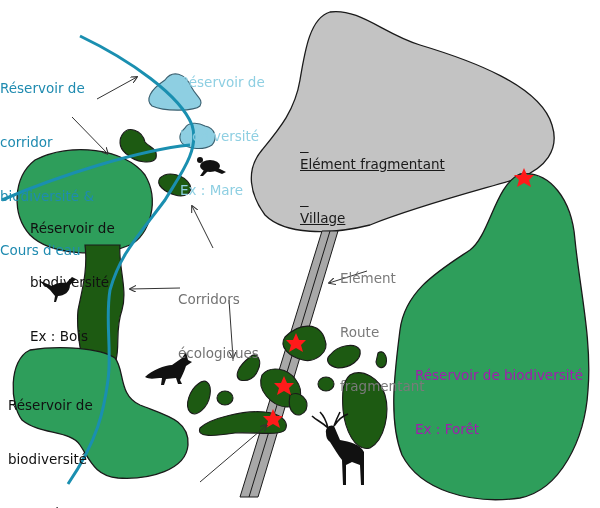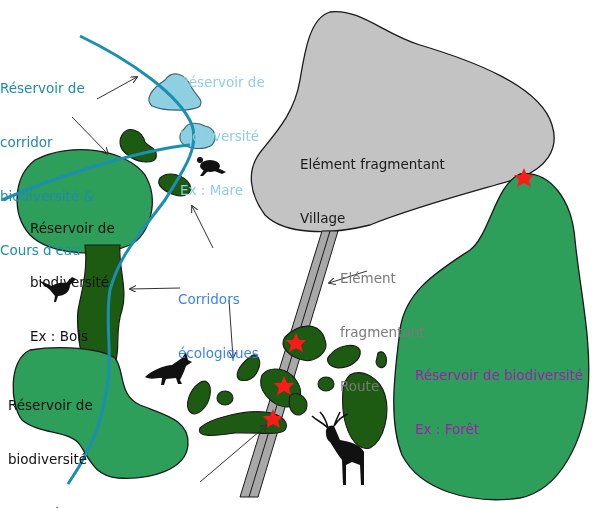--- a/index.html
+++ b/index.html
@@ -103,48 +103,48 @@
   <span>biodiversité &amp;</span>
   <span>Cours d'eau</span>
 </div>
 
 <div class="lbl" style="left:180px; top:37px; width:110px; color:#8ecfe2;">
   <span>Réservoir de</span>
   <span>biodiversité</span>
   <span>Ex : Mare</span>
 </div>
 
-<div class="lbl" style="left:300px; top:119px; width:170px; color:#1a1a1a;">
+<div class="lbl" style="left:300px; top:119px; width:170px; color:#1a1a1a;text-decoration:underline;">
   <span>Elément fragmentant</span>
   <span>Village</span>
 </div>
 
 <div class="lbl" style="left:340px; top:233px; width:100px; color:#7a7a7a;">
   <span>Elément</span>
+  <span>Route</span>
   <span>fragmentant</span>
-  <span>Route</span>
 </div>
 
 <div class="lbl" style="left:30px; top:183px; width:110px; color:#111;">
   <span>Réservoir de</span>
   <span>biodiversité</span>
   <span>Ex : Bois</span>
 </div>
 
 <div class="lbl" style="left:8px; top:360px; width:110px; color:#111;">
   <span>Réservoir de</span>
   <span>biodiversité</span>
   <span>Ex : Bois</span>
 </div>
 
 <div class="lbl" style="left:395px; top:330px; width:190px; color:#a21caf;margin-left:20px;">
   <span>Réservoir de biodiversité</span>
   <span>Ex : Forêt</span>
 </div>
 
-<div class="lbl" style="left:178px; top:254px; width:110px; color:#3b82f6;">
+<div class="lbl" style="left:178px; top:254px; width:110px; color:#737373;">
   <span>Corridors</span>
   <span>écologiques</span>
 </div>
 
 <div class="lbl" style="left:110px; top:482px; width:110px; color:#e8212a;">
   
 </div>
 
 </body></html>

